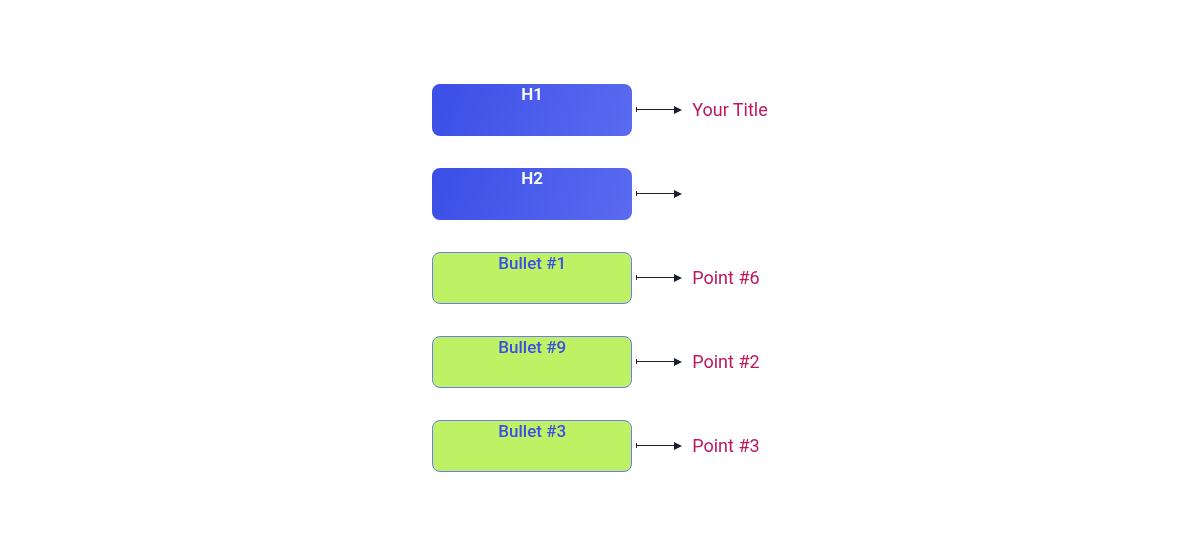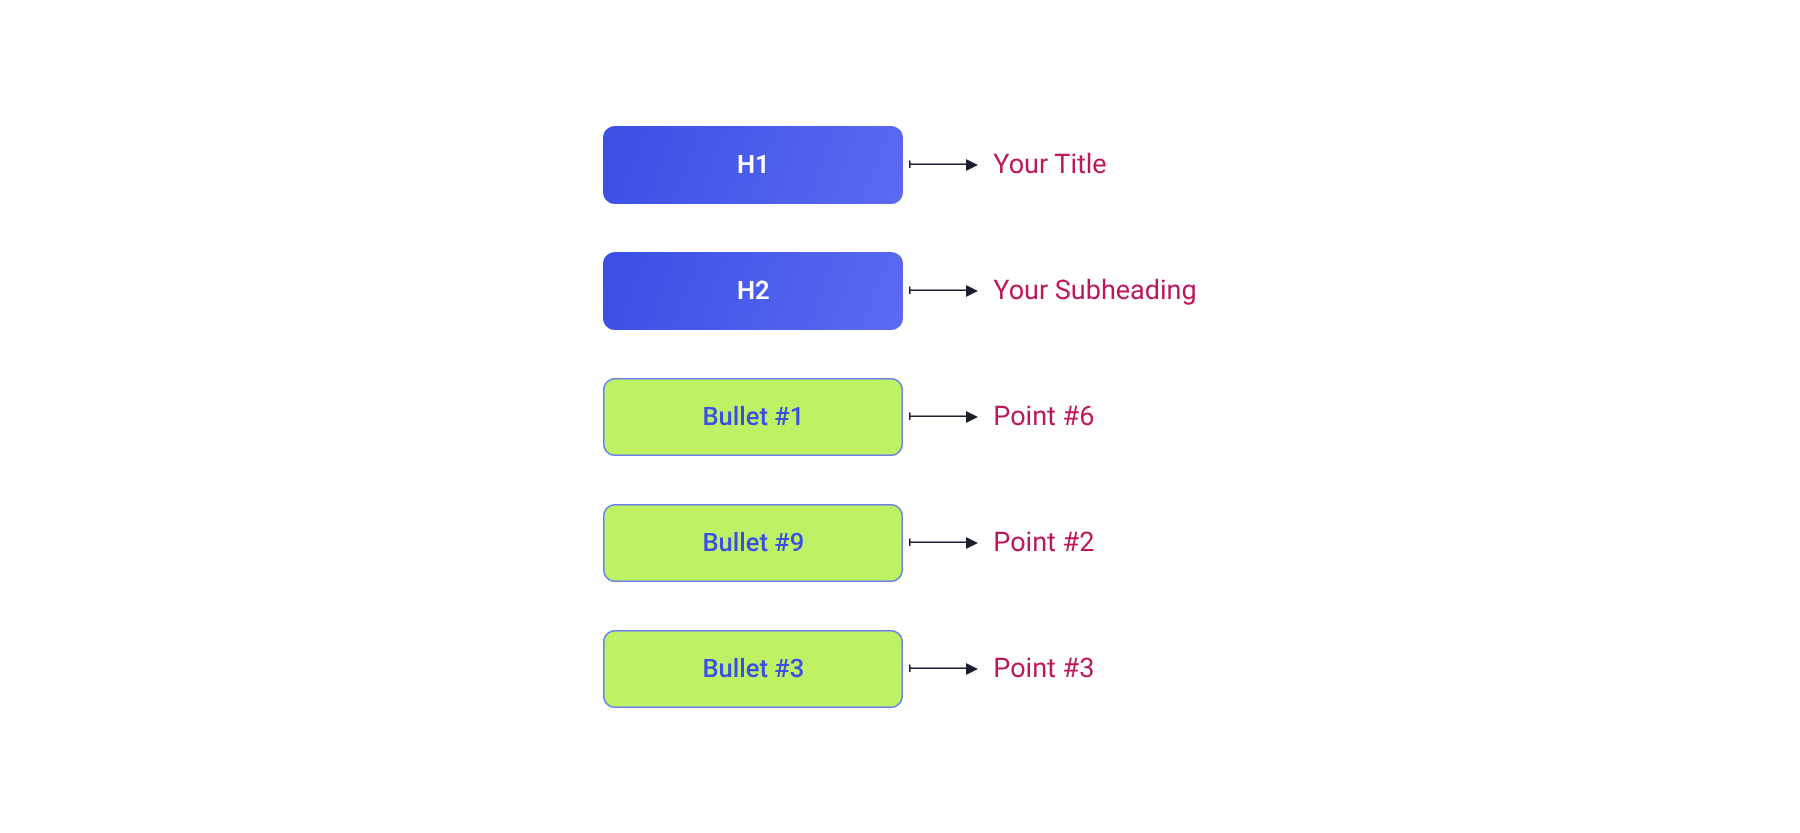--- a/index.html
+++ b/index.html
@@ -23,21 +23,21 @@
     }
     .row {
       display: flex;
       align-items: center;
       gap: 0;
     }
     .box {
       width: 200px;
       height: 52px;
       display: flex;
-      align-items: center;
+      align-items: flex-start;
       justify-content: center;
       border-radius: 8px;
       font-size: 17px;
       font-weight: 600;
     }
     .box-filled {
       background: linear-gradient(110deg, #3b4ee6 0%, #5a6bf0 100%);
       color: #ffffff;
     }
     .box-outline {
@@ -96,21 +96,20 @@
   </div>
 
   <div class="row">
     <div class="box box-filled">
       <span>H2</span>
     </div>
     <div class="arrow">
       <div class="arrow-line"></div>
       <div class="arrow-head"></div>
     </div>
-    <div class="label">Your Subheading</div>
   </div>
 
   <div class="row">
     <div class="box box-outline">
       <span>Bullet #1</span>
     </div>
     <div class="arrow">
       <div class="arrow-line"></div>
       <div class="arrow-head"></div>
     </div>

